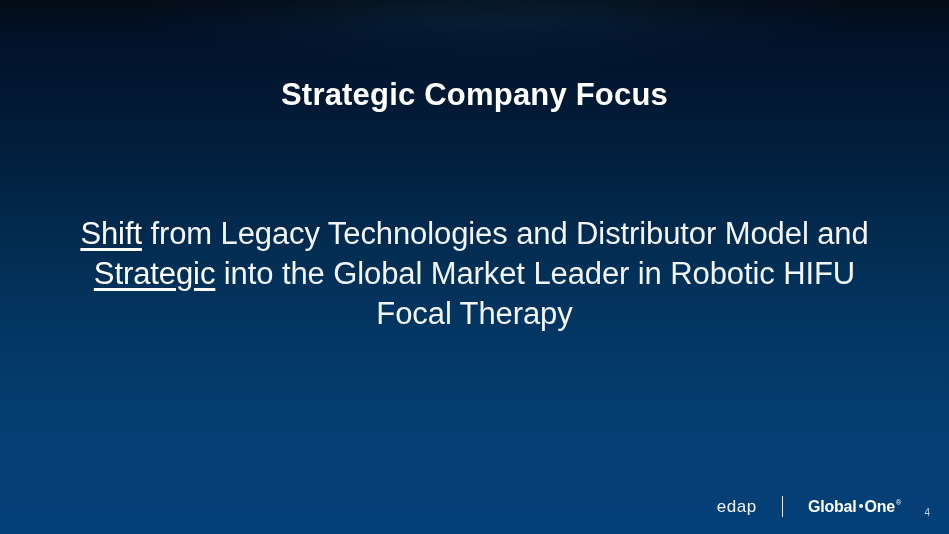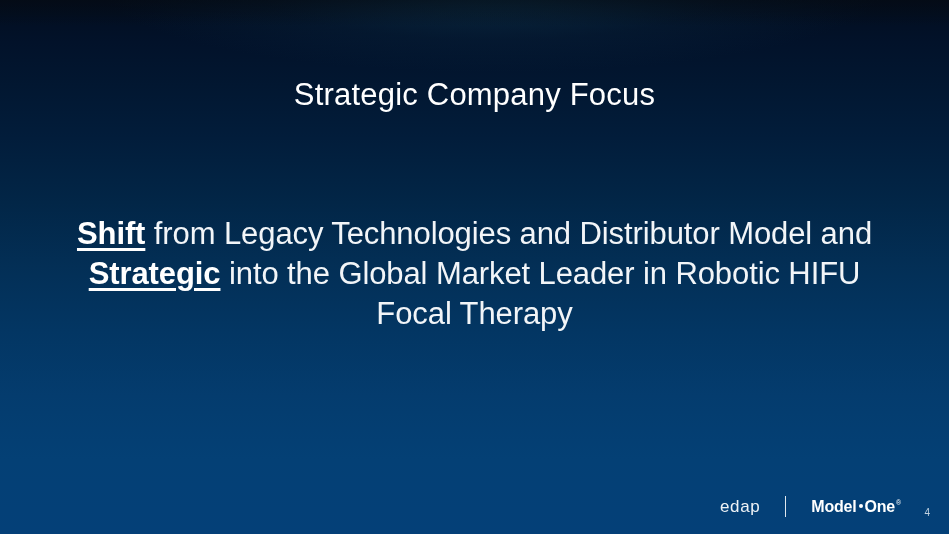--- a/index.html
+++ b/index.html
@@ -54,41 +54,41 @@
   }
 
   .slide-title {
     position: absolute;
     top: 56px;
     left: 0;
     width: 100%;
     text-align: center;
     color: #ffffff;
     font-size: 31px;
-    font-weight: normal;
+    font-weight: bold;
     letter-spacing: 0.2px;
     z-index: 3;
   }
 
   .body-block {
     position: absolute;
     top: 214px;
     left: 70px;
     width: 809px;
     text-align: center;
     color: #f2f5f8;
     font-size: 31px;
     font-weight: 300;
     line-height: 40px;
     letter-spacing: -0.1px;
     z-index: 3;
   }
 
   .body-block .emph {
-    font-weight: bold;
+    font-weight: normal;
     color: #ffffff;
     text-decoration: underline;
     text-decoration-thickness: 3px;
     text-underline-offset: 4px;
     margin-top: 32px;
   }
 
   
   .logo-lockup {
     position: absolute;
@@ -157,21 +157,21 @@
   <h1 class="slide-title">Strategic Company Focus</h1>
 
   <div class="body-block">
     <span class="emph">Shift</span><span> from Legacy Technologies and Distributor Model and </span><span class="emph">Strategic</span><span> into the Global Market Leader in Robotic HIFU Focal Therapy</span>
   </div>
 
   <div class="logo-lockup">
     <span class="logo-edap">edap</span>
     <span class="logo-divider"></span>
     <span class="logo-focalone">
-      <span>Model</span>
+      <span>Global</span>
       <span class="logo-dot"></span>
       <span>One</span>
       <span class="logo-reg">®</span>
     </span>
   </div>
 
   <div class="page-number">4</div>
 
 </div>
 

